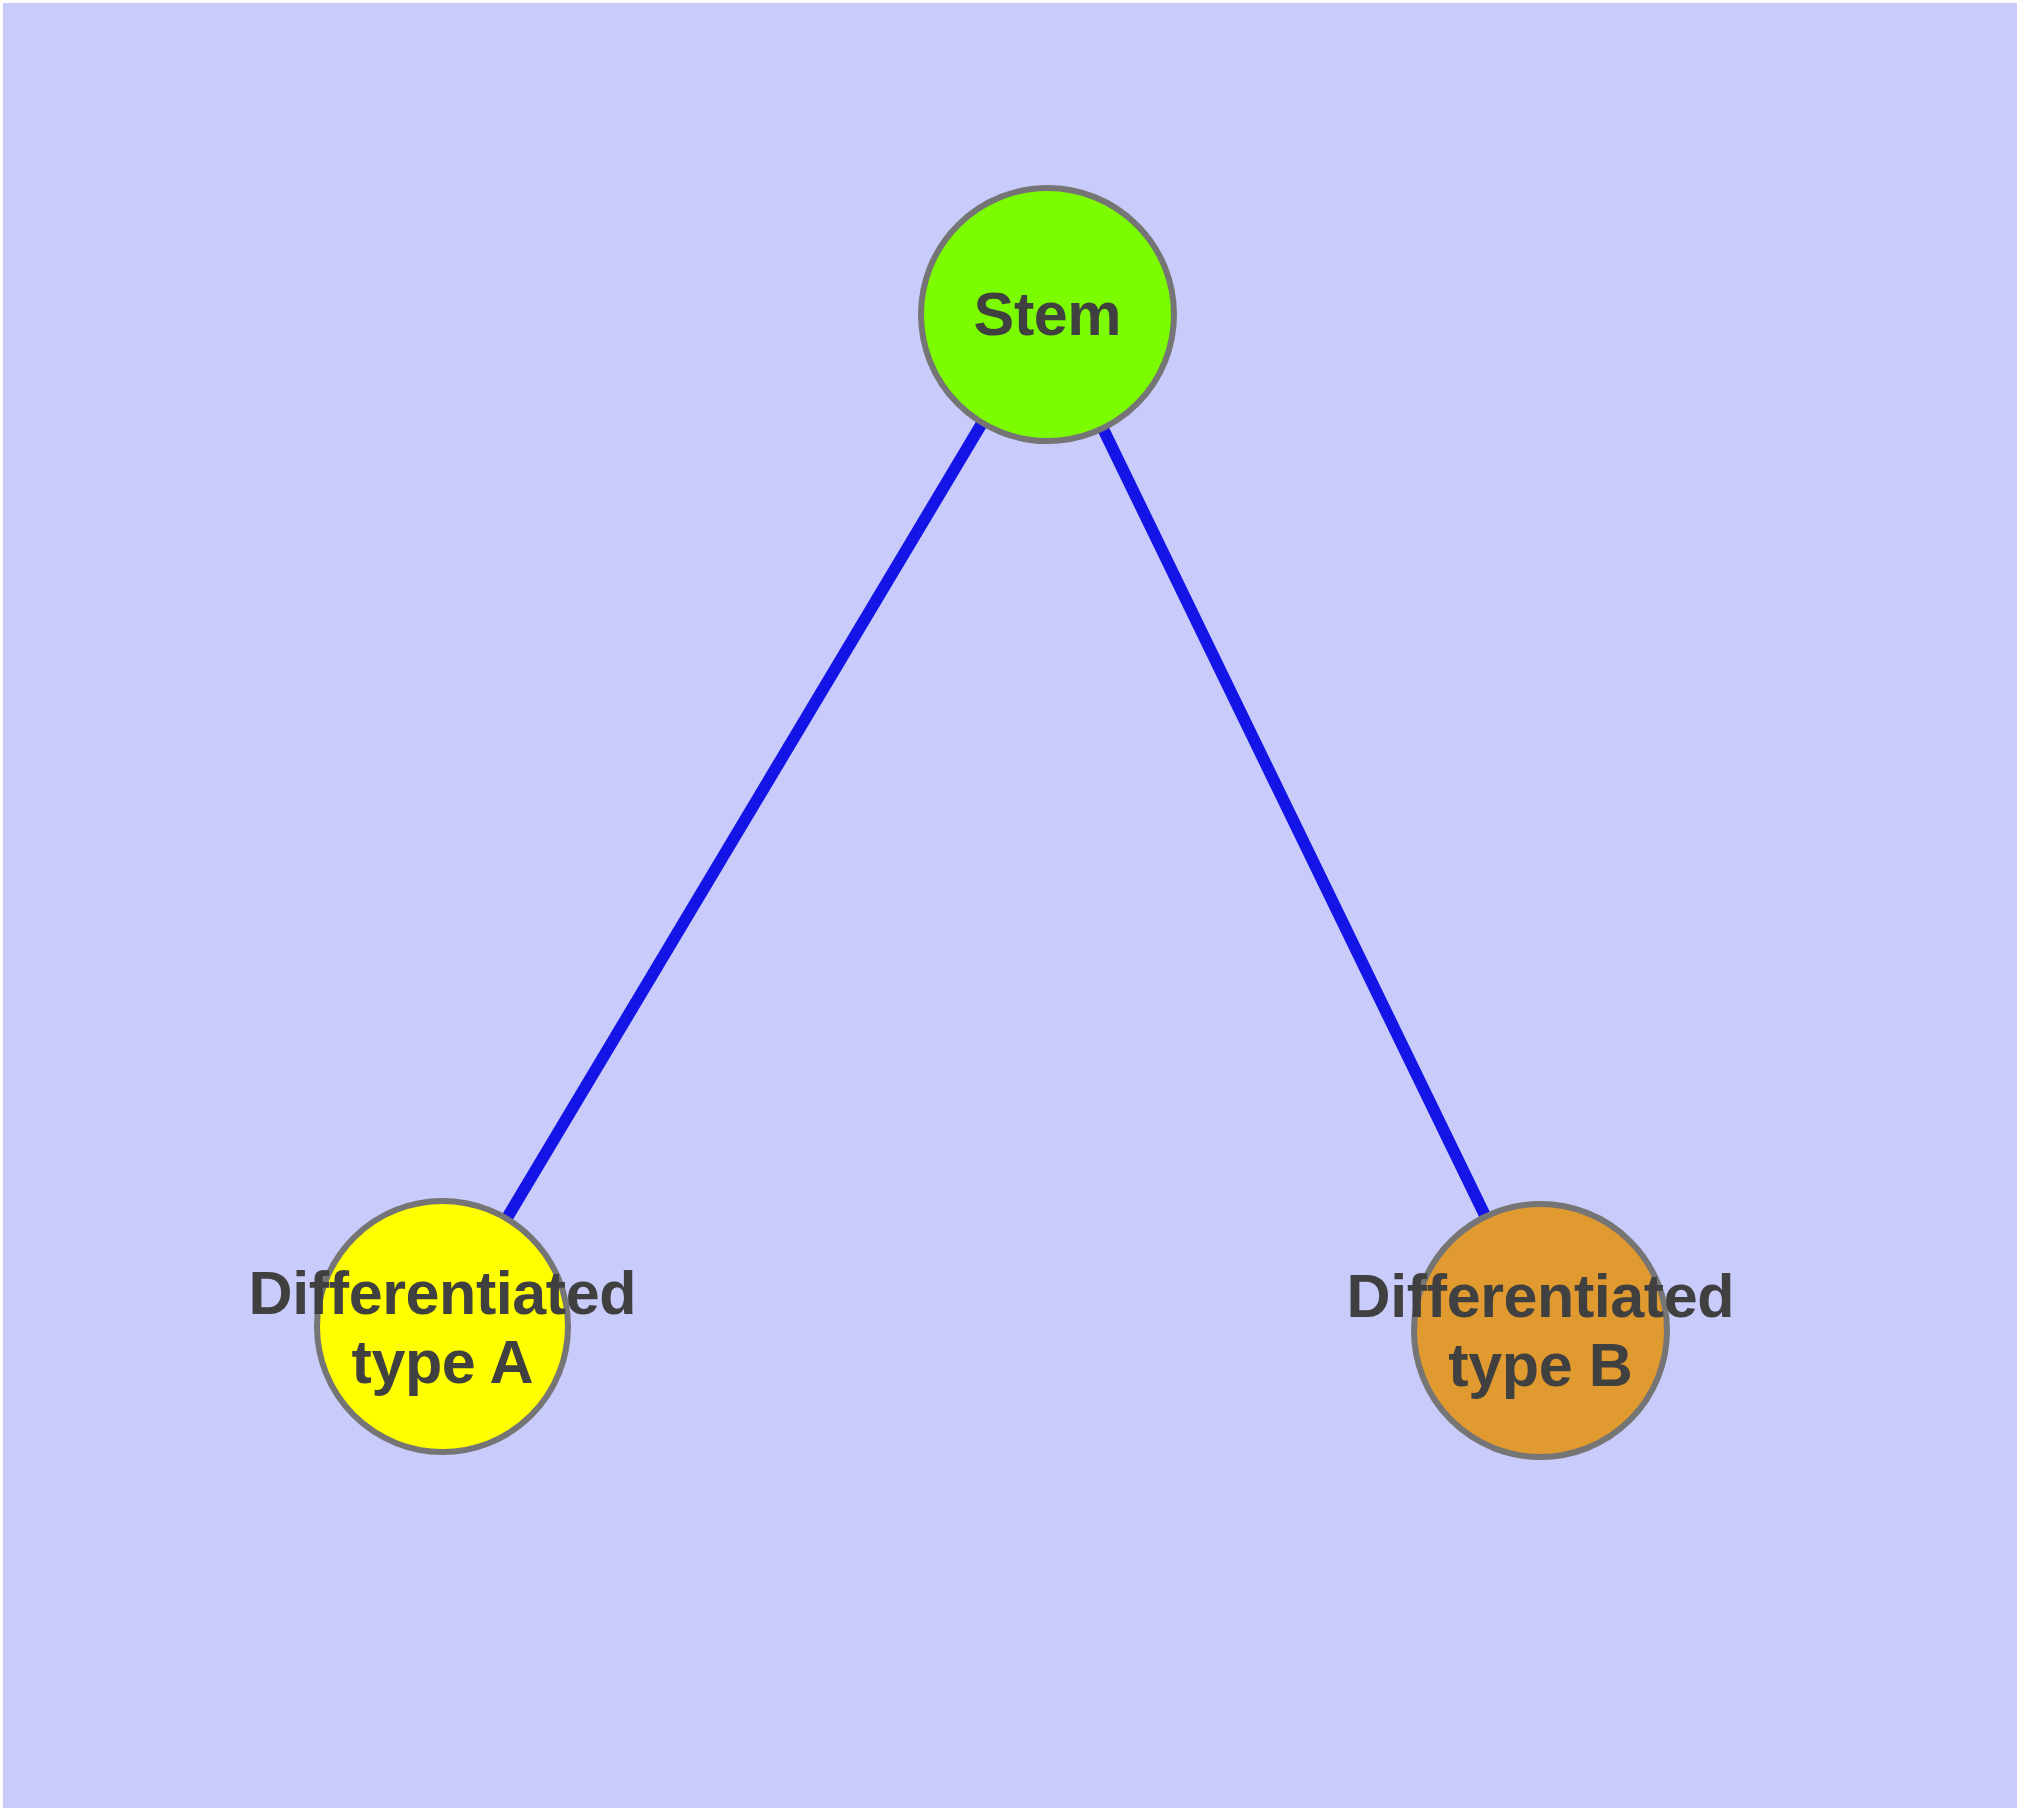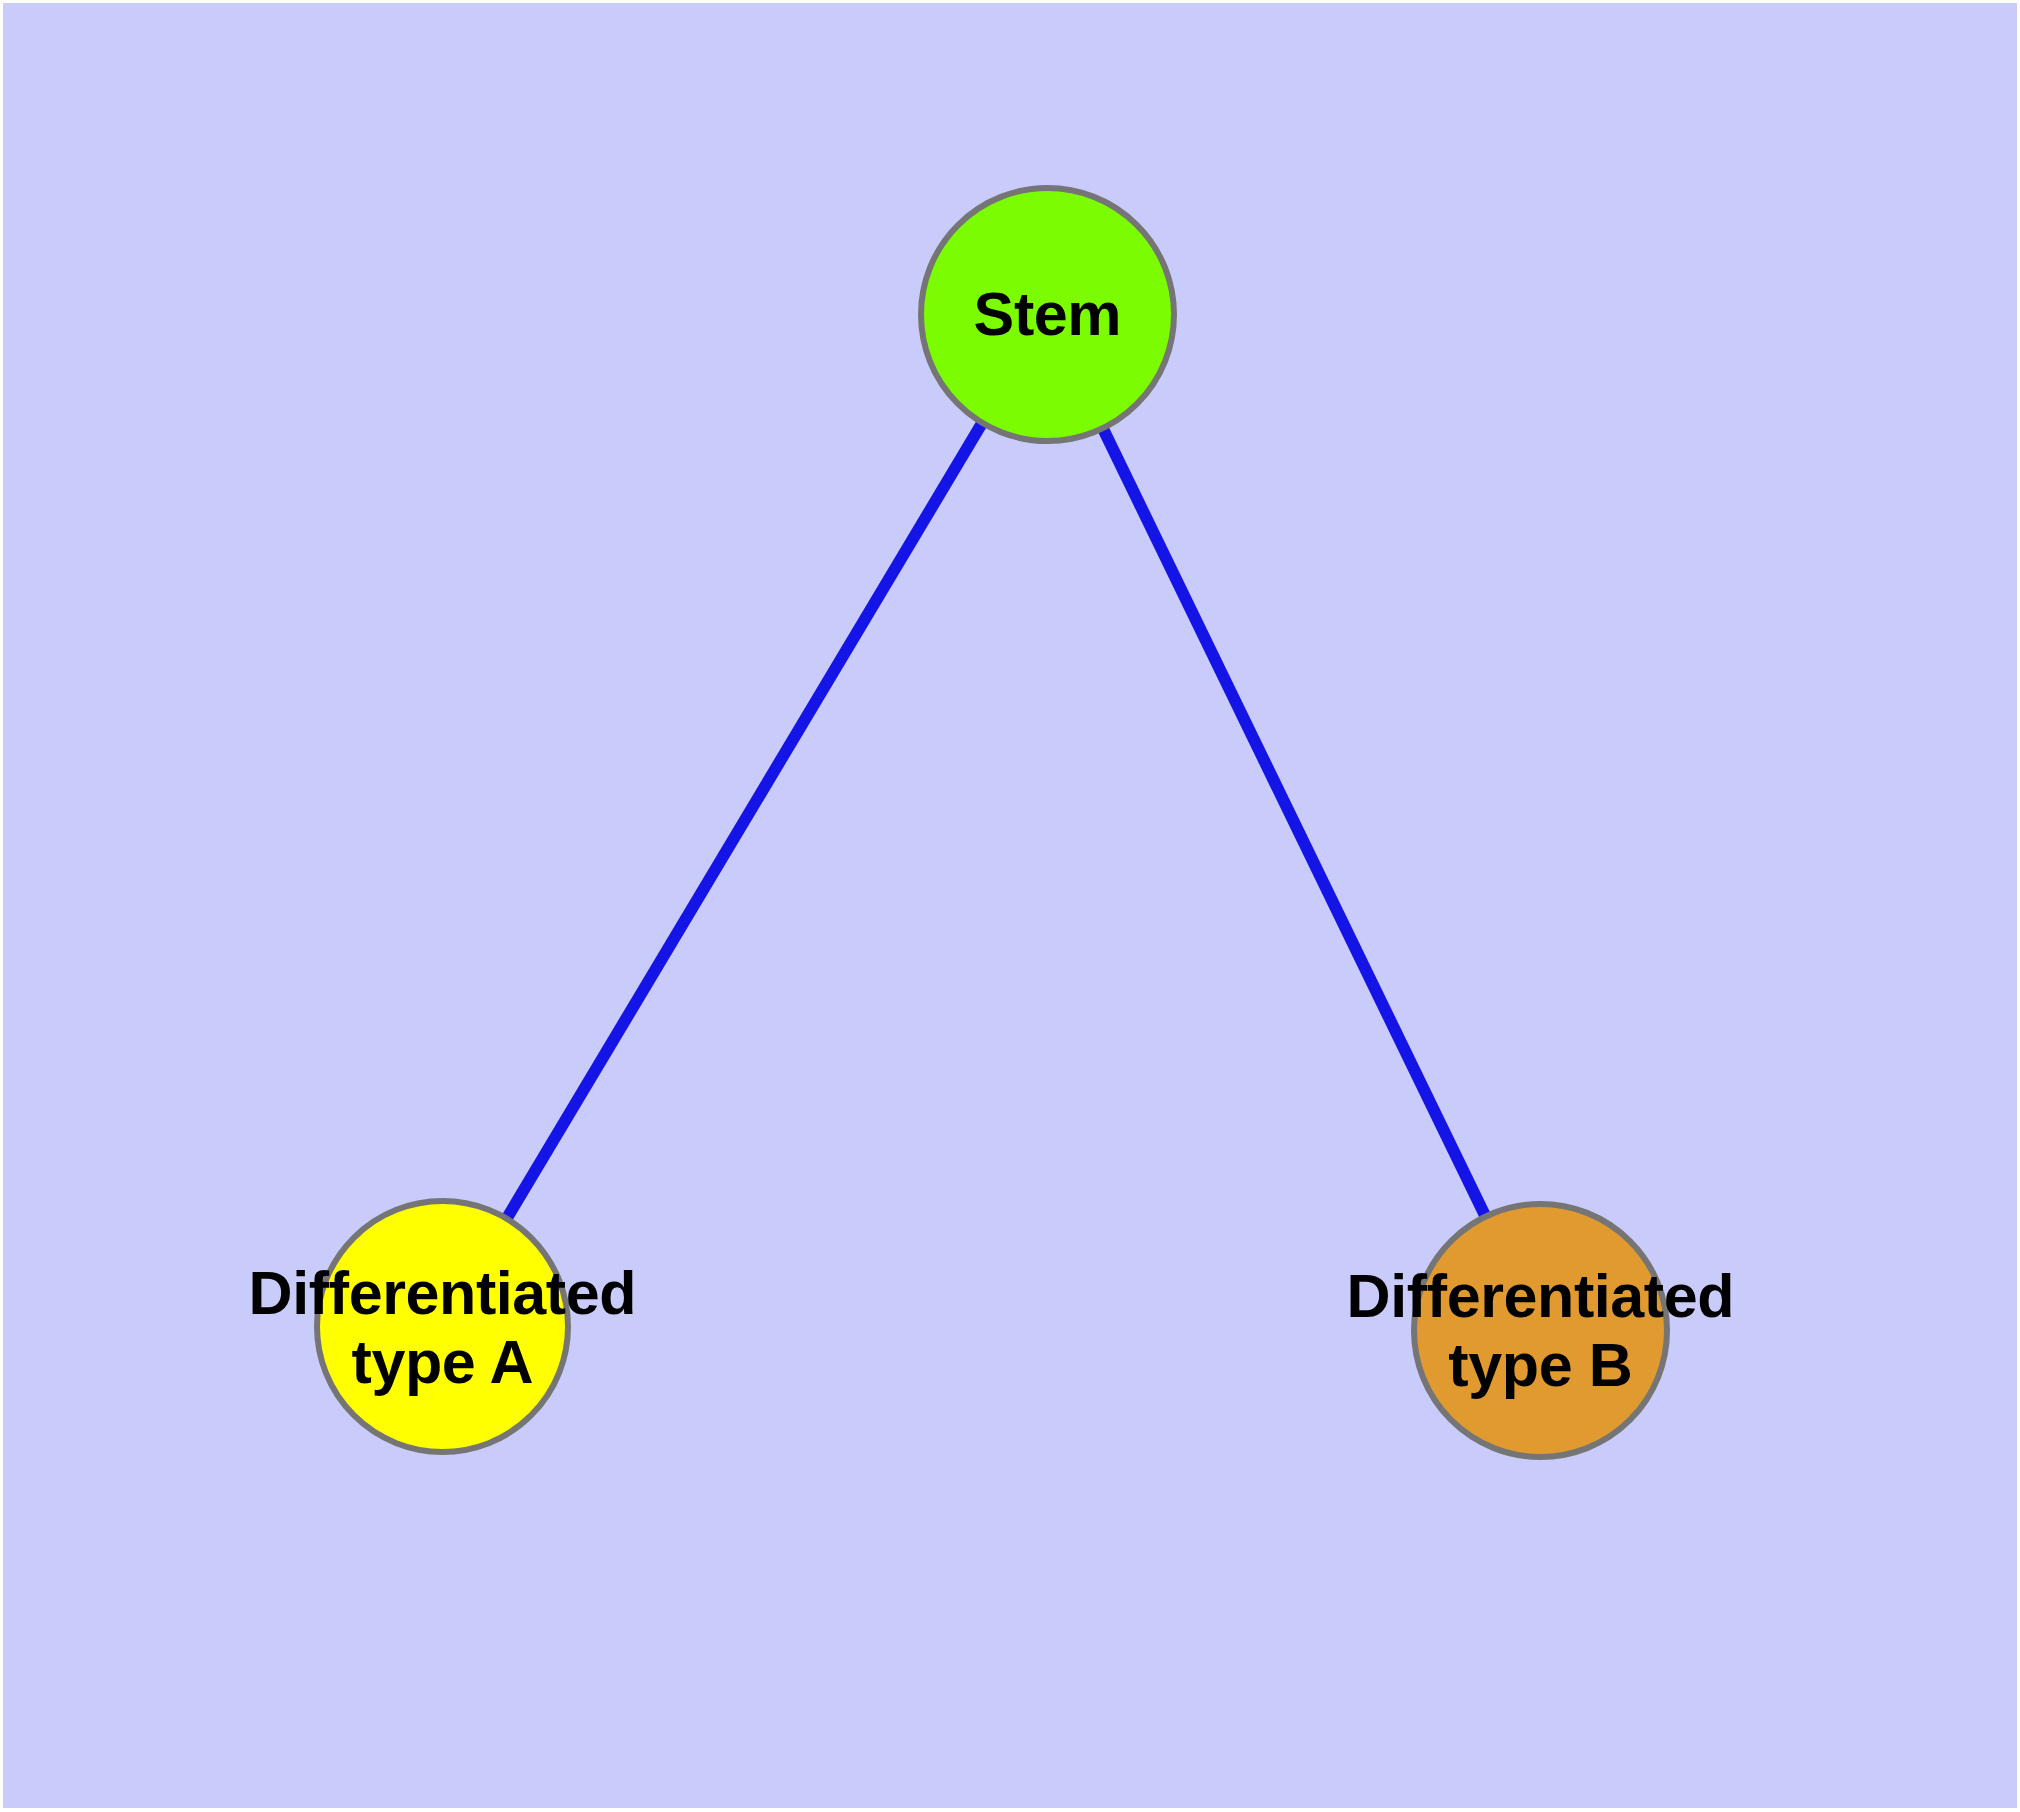--- a/index.html
+++ b/index.html
@@ -47,21 +47,21 @@
   }
   .node {
     position: absolute;
     border-radius: 50%;
     box-sizing: border-box;
     border: 6px solid #757575;
   }
   .node-label {
     position: absolute;
     z-index: 3;
-    color: #000000;
+    color: #404040;
     font-weight: bold;
     text-align: center;
     white-space: pre;
     line-height: 1.12;
     letter-spacing: -0.4px;
     transform: translate(-50%, -50%);
     pointer-events: none;
   }
 </style>
 </head>

